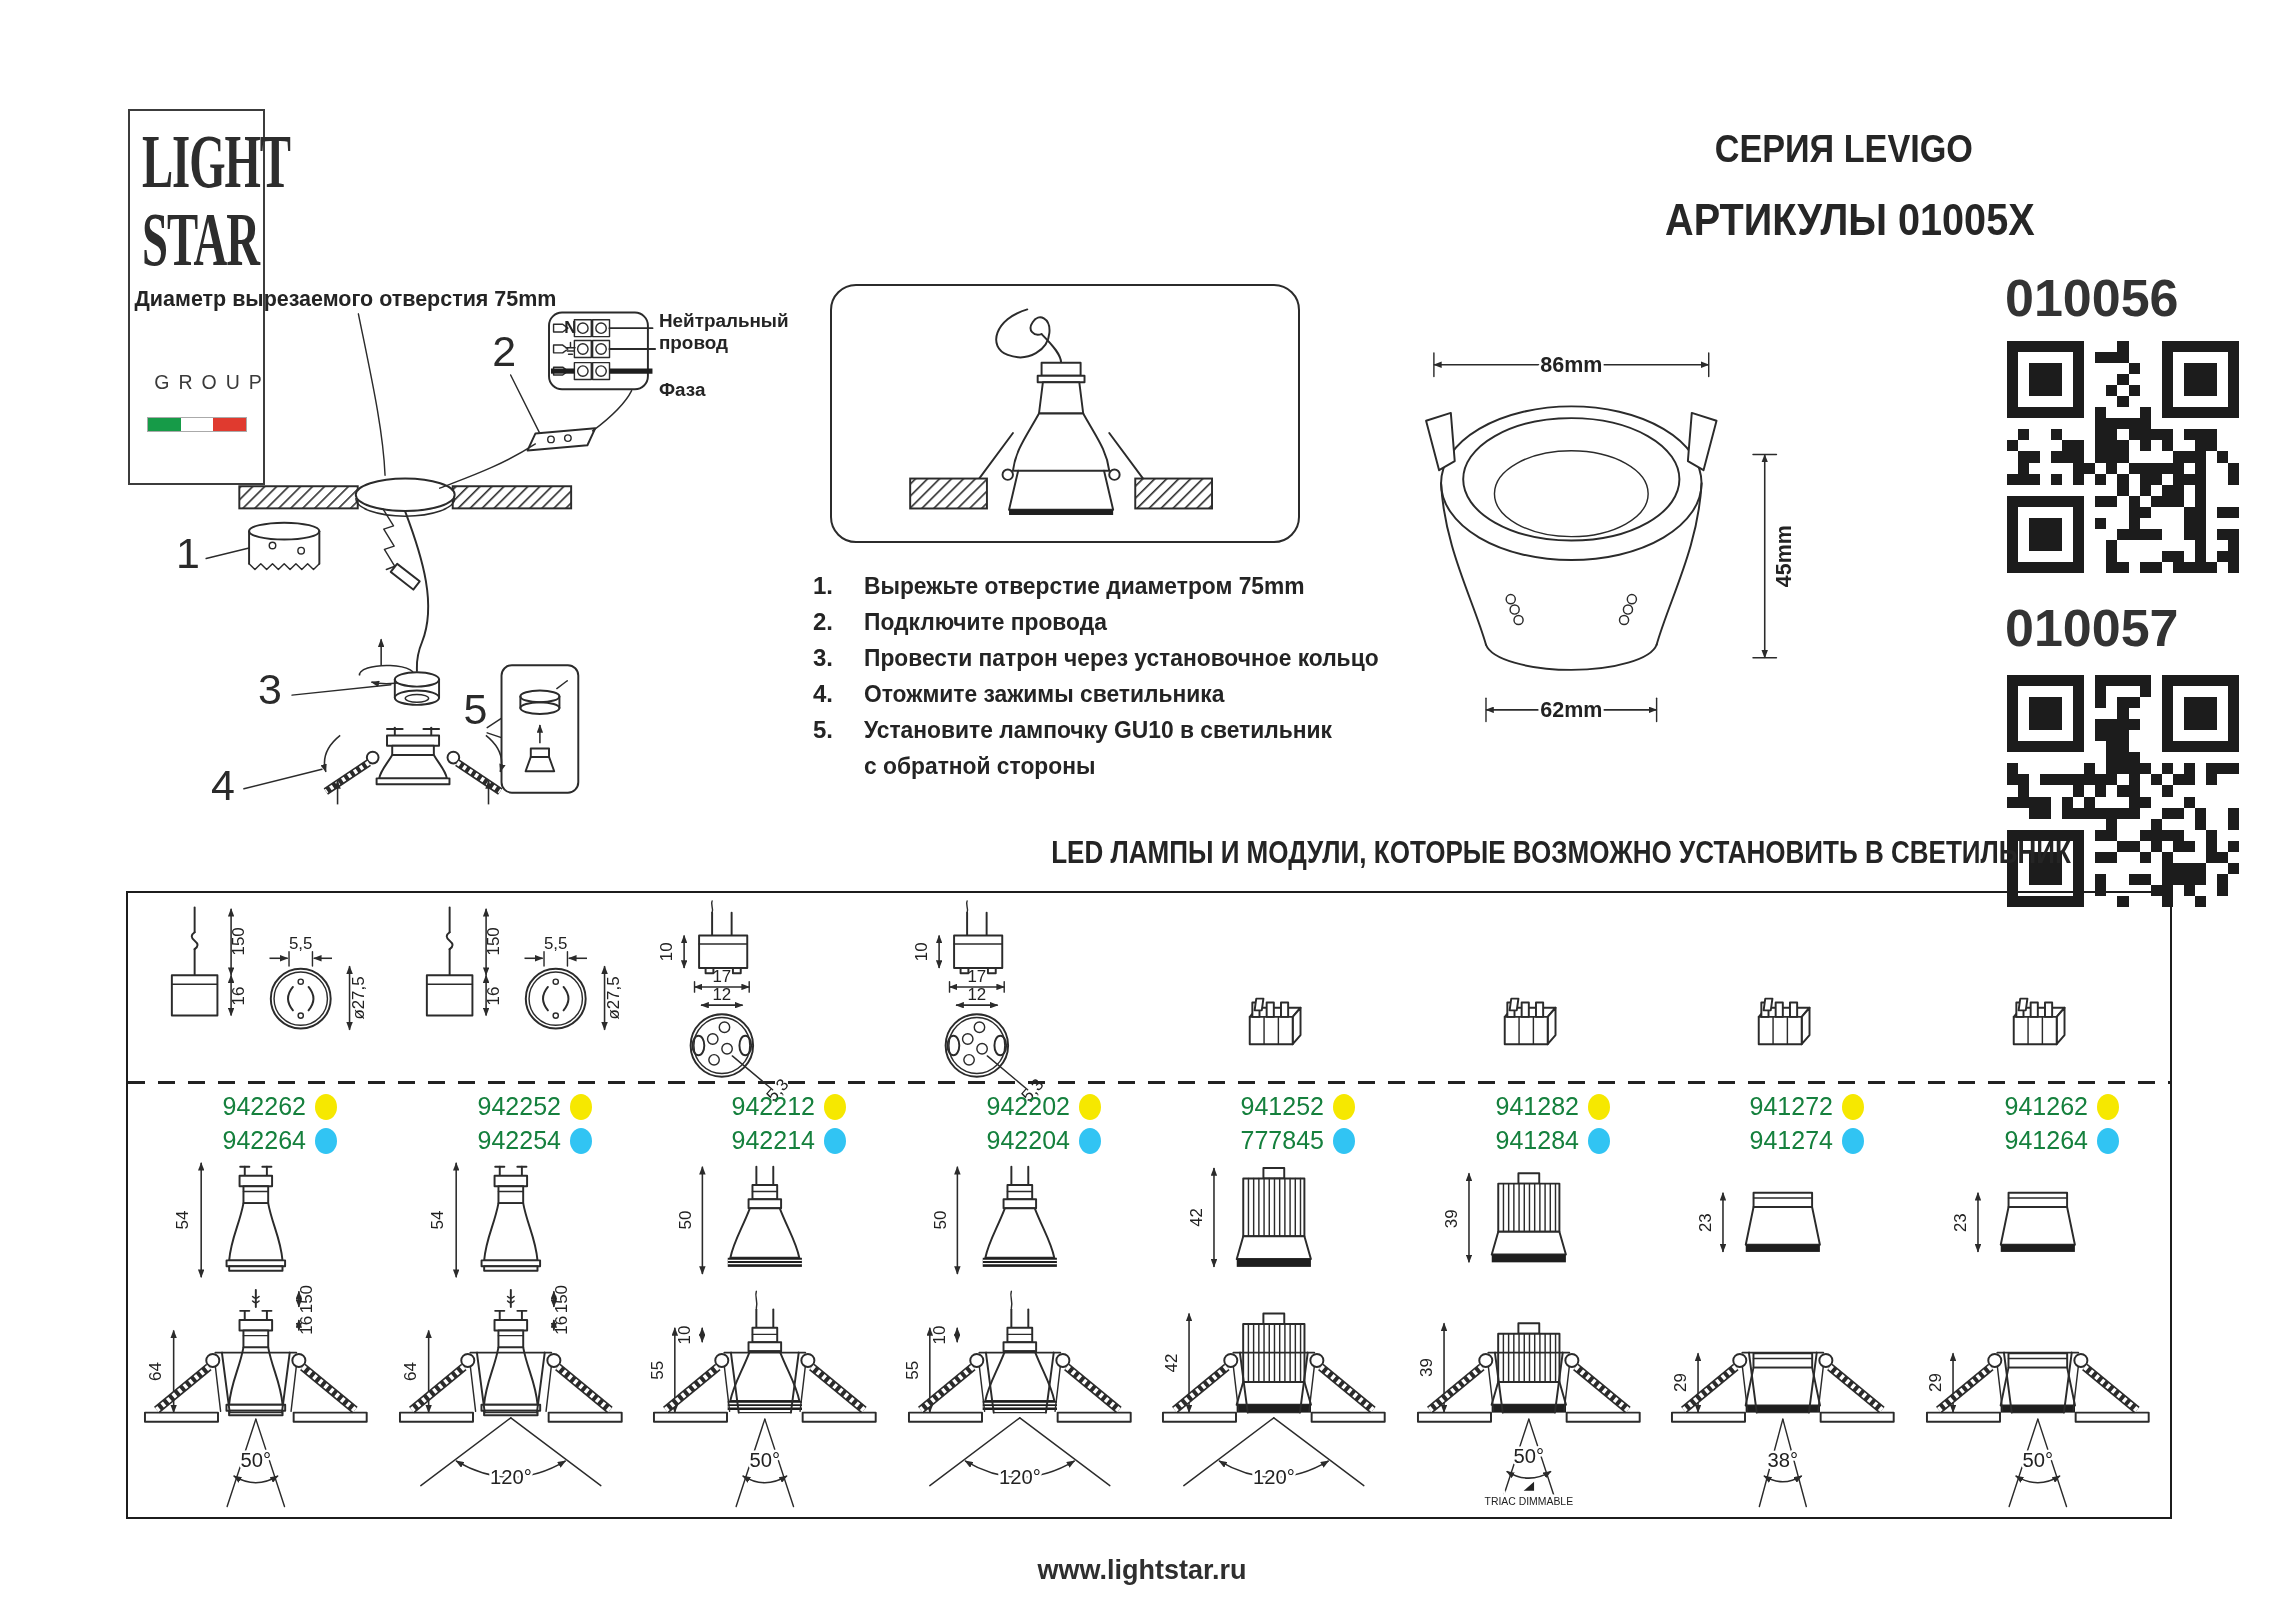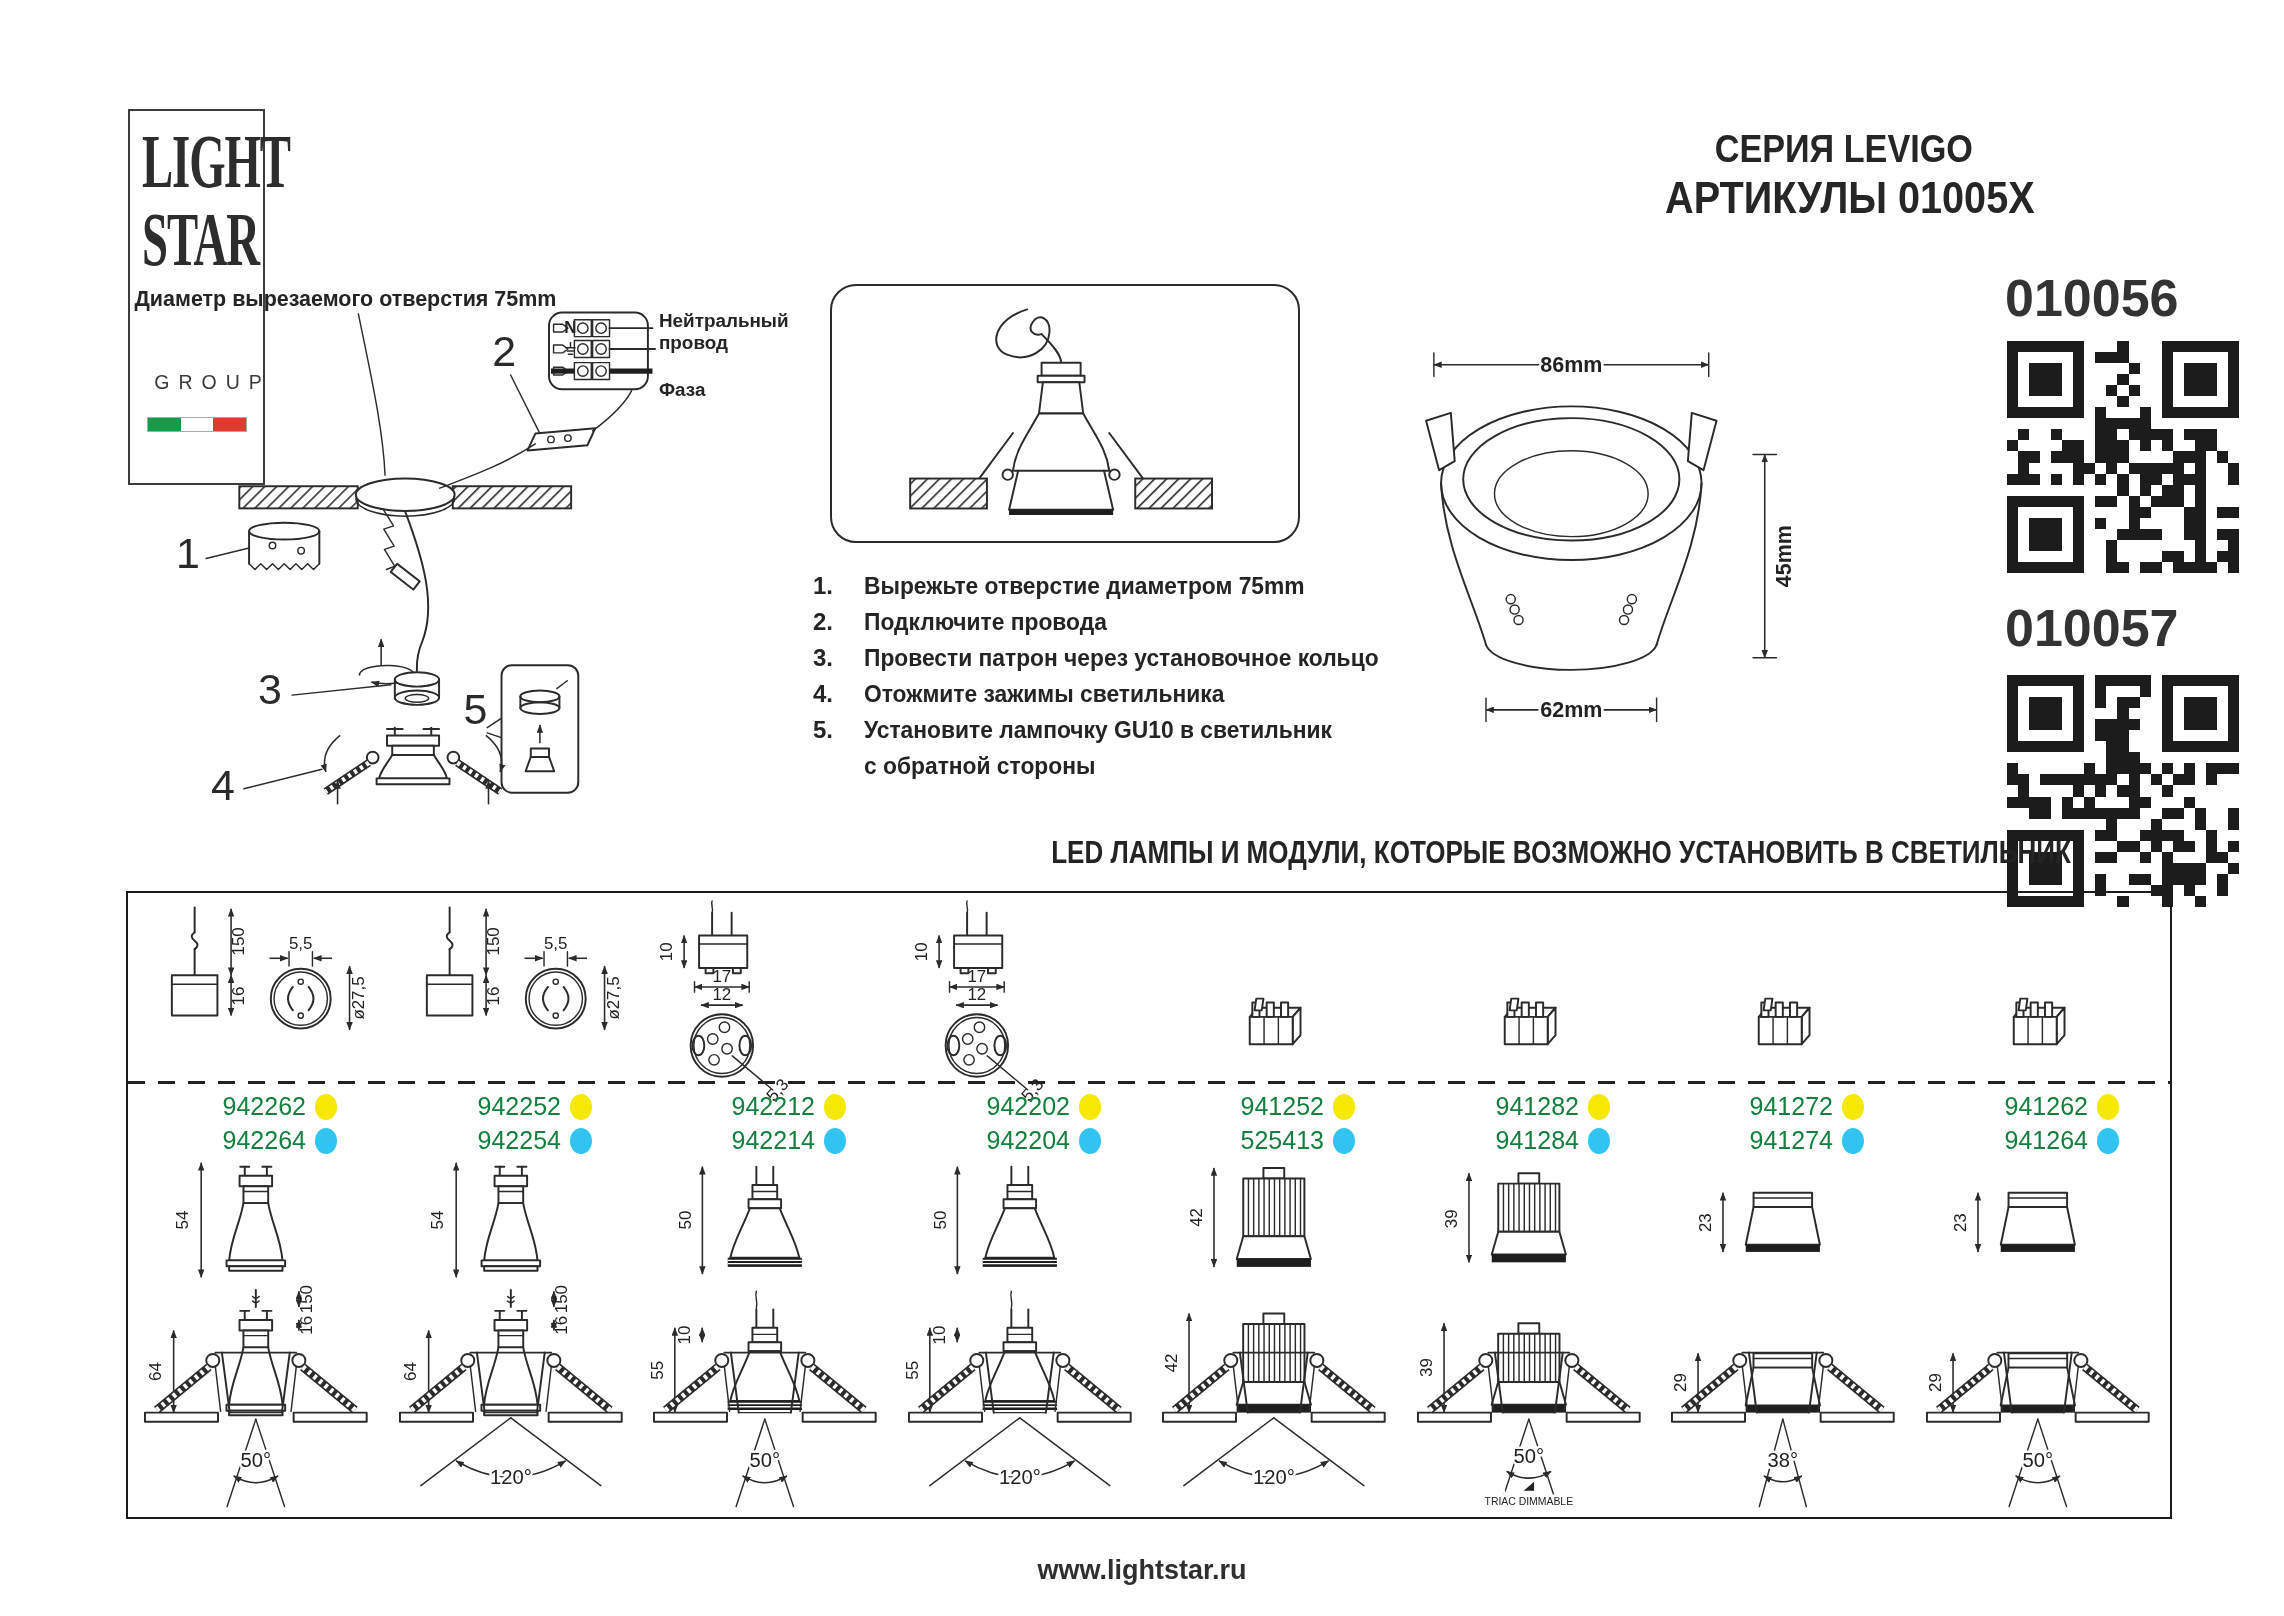--- a/index.html
+++ b/index.html
@@ -14,21 +14,21 @@
   #logo-box{left:128px;top:109px;width:133px;height:372px;border:2px solid #3c3c3c;}
   .logo-word{position:absolute;width:100%;text-align:center;font-family:"Liberation Serif",serif;
              font-weight:700;font-size:57px;transform:scale(.82,1.32);color:#2d2d2d;letter-spacing:-1.3px;}
   #logo-group{position:absolute;width:100%;text-align:center;top:260px;font-size:19.5px;letter-spacing:9px;
               color:#3a3a3a;font-family:"Liberation Sans",sans-serif;margin-left:16px;}
   #logo-flag{position:absolute;left:17px;top:306px;width:98px;height:13px;border:0.7px solid #aaa;display:flex;}
   #logo-flag span{flex:1;}
   #main-title{left:326px;top:121px;font-size:53px;line-height:64px;font-weight:700;color:#262626;}
   #right-head{left:1498px;top:128px;width:662px;text-align:center;color:#262626;}
   #series-label{font-size:38px;font-weight:700;}
-  #articles-label{font-size:44px;font-weight:700;margin-top:2px;}
+  #articles-label{font-size:44px;font-weight:700;margin-top:24px;}
 
   
   .artnum-big{font-size:52px;font-weight:700;color:#333;}
   .qr{width:232px;height:232px;}
   .qr svg{width:100%;height:100%;}
 
   
   #steps{left:813px;top:568px;width:573px;}
   .step{display:flex;font-size:24px;font-weight:700;line-height:36px;color:#242424;}
   .snum{width:51px;flex:none;}
@@ -632,21 +632,21 @@
     <div class="col" style="left:1018px">
       <svg class="tsvg" viewBox="0 0 391 275">
         <use href="#sym-block" x="155" y="150"></use>
       </svg>
       <div class="arts">
         <div class="artrow">
             <span class="anum">941252</span>
             <span class="dot dot-y" style="background: rgb(246, 232, 0);"></span>
           </div>
         <div class="artrow">
-            <span class="anum">525413</span>
+            <span class="anum">777845</span>
             <span class="dot dot-b" style="background: rgb(49, 196, 243);"></span>
           </div>
       </div>
       <svg class="msvg" viewBox="0 0 391 206">
         <use href="#sym-mod42" x="131" y="20"></use>
         <line class="dim" x1="104" y1="20" x2="104" y2="172" marker-start="url(#ma)" marker-end="url(#ma)"></line>
         <text class="dt" x="86" y="96" transform="rotate(-90 86 96)">42</text>
       </svg>
       <svg class="bsvg" viewBox="0 0 391 345">
         <use href="#sym-mod42" x="131" y="36"></use>

